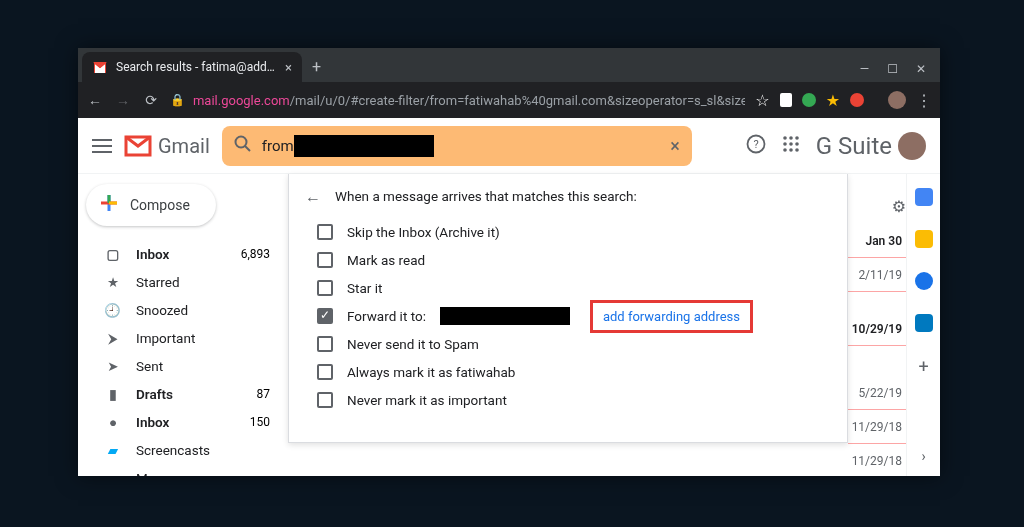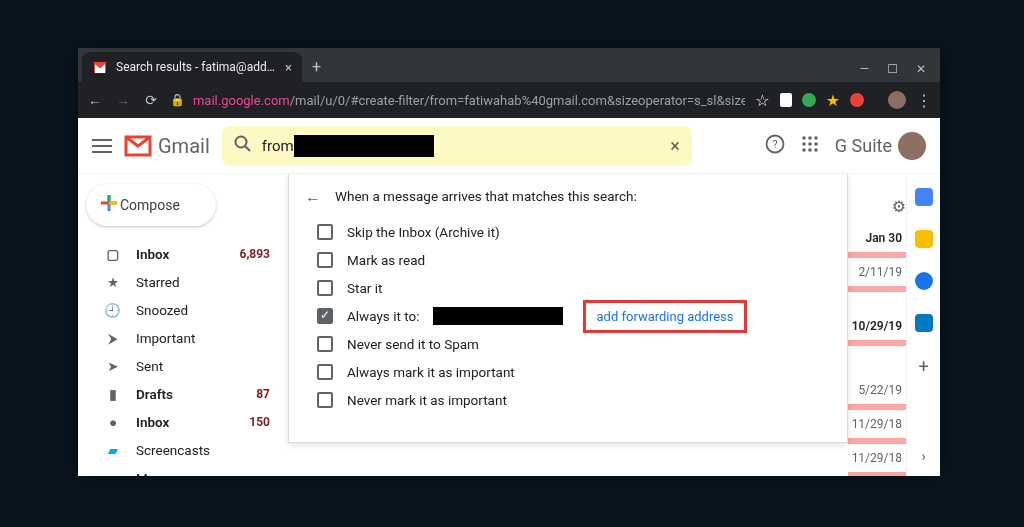--- a/index.html
+++ b/index.html
@@ -63,52 +63,52 @@
   .gmail-header {
     position:absolute; top:0; left:0; right:0; height:56px;
     display:flex; align-items:center; padding:0 14px; gap:12px;
     border-bottom:1px solid #f1f3f4; background:#fff; z-index:3;
   }
   .hamburger svg { display:block; }
   .gmail-logo { display:flex; align-items:center; gap:6px; }
   .gmail-logo-text { font-size:20px; color:#5f6368; }
   .searchbox {
     flex:1; max-width:470px; height:40px;
-    background:#fef9c3; border-radius:8px;
+    background:#fdba74; border-radius:8px;
     display:flex; align-items:center; padding:4px 12px;
     gap:10px; color:#5f6368;
   }
   .searchbox-input-wrap { flex:1; display:flex; align-items:center; font-size:15px; color:#202124;}
   .redact-inline { display:inline-block; width:140px; height:22px; background:#000; vertical-align:middle;}
   .header-right { margin-left:auto; display:flex; align-items:center; gap:16px; color:#5f6368;}
   .gsuite { display:flex; align-items:center; gap:6px; }
-  .gsuite-text { font-size:18px; color:#5f6368; }
+  .gsuite-text { font-size:24px; color:#5f6368; }
   .profile-pic { width:28px; height:28px; border-radius:50%; background:#8d6e63;}
   
   .sidebar {
     position:absolute; top:56px; left:0; width:210px;
     padding:10px 8px; background:#fff;
   }
   .compose {
-    display:flex; align-items:center; gap:0;
+    display:flex; align-items:center; gap:10px;
     width:130px; height:42px; border-radius:22px;
     box-shadow:0 1px 3px rgba(60,64,67,.3);
     padding-left:12px; font-size:14px; color:#3c4043;
     margin-bottom:14px;
   }
   .plus { font-size:22px; }
   .nav-item {
     display:flex; align-items:center; height:28px;
     padding:0 10px 0 18px; font-size:13.5px; color:#202124;
     border-radius:0 14px 14px 0; gap:14px;
   }
   .nav-item .icon { width:18px; color:#5f6368; display:flex; justify-content:center;}
   .nav-item .count { margin-left:auto; font-size:12px; color:#5f6368;}
   .nav-item.bold { font-weight:600; }
-  .nav-item.bold .count { font-weight:700; color:#7f1d1d;}
+  .nav-item.bold .count { font-weight:400; color:#000000;}
   
   .filter-panel {
     position:absolute; top:56px; left:210px; width:560px;
     background:#fff; z-index:4;
     border:1px solid #dadce0; border-top:none;
     box-shadow:0 2px 6px rgba(0,0,0,.12);
   }
   .filter-head {
     display:flex; align-items:center; gap:14px;
     height:44px; padding:0 16px; font-size:13.5px; color:#202124;
@@ -133,21 +133,21 @@
   .caret { font-size:9px; margin-left:6px; color:#5f6368;}
   
   .right-peek {
     position:absolute; top:56px; right:34px; width:58px;
     display:flex; flex-direction:column; align-items:flex-end;
     padding-top:14px; gap:0; z-index:2;
   }
   .gear-row { height:36px; display:flex; align-items:center; color:#5f6368;}
   .date-cell {
     height:34px; display:flex; align-items:center;
-    font-size:12px; color:#5f6368; border-bottom:6px solid #fca5a5;
+    font-size:12px; color:#5f6368; border-bottom:1px solid #fca5a5;
     width:100%; justify-content:flex-end; padding-right:4px;
   }
   .date-cell.bold { font-weight:600; color:#202124; }
   
   .side-rail {
     position:absolute; top:56px; right:0; width:34px;
     display:flex; flex-direction:column; align-items:center;
     padding-top:14px; gap:24px; background:#fff;
     border-left:1px solid #f1f3f4; height:calc(100% - 56px);
   }
@@ -326,31 +326,31 @@
       <div class="filter-row">
         <span class="chk"></span>
         <span>Mark as read</span>
       </div>
       <div class="filter-row">
         <span class="chk"></span>
         <span>Star it</span>
       </div>
       <div class="filter-row">
         <span class="chk checked"></span>
-        <span>Always it to:</span>
+        <span>Forward it to:</span>
           <span class="fwd-redact"></span>
         <span class="add-fwd">add forwarding address</span>
       </div>
       <div class="filter-row">
         <span class="chk"></span>
         <span>Never send it to Spam</span>
       </div>
       <div class="filter-row">
         <span class="chk"></span>
-        <span>Always mark it as important</span>
+        <span>Always mark it as fatiwahab</span>
       </div>
       <div class="filter-row">
         <span class="chk"></span>
         <span>Never mark it as important</span>
       </div>
       <div class="filter-row">
         
         
         
       </div>

